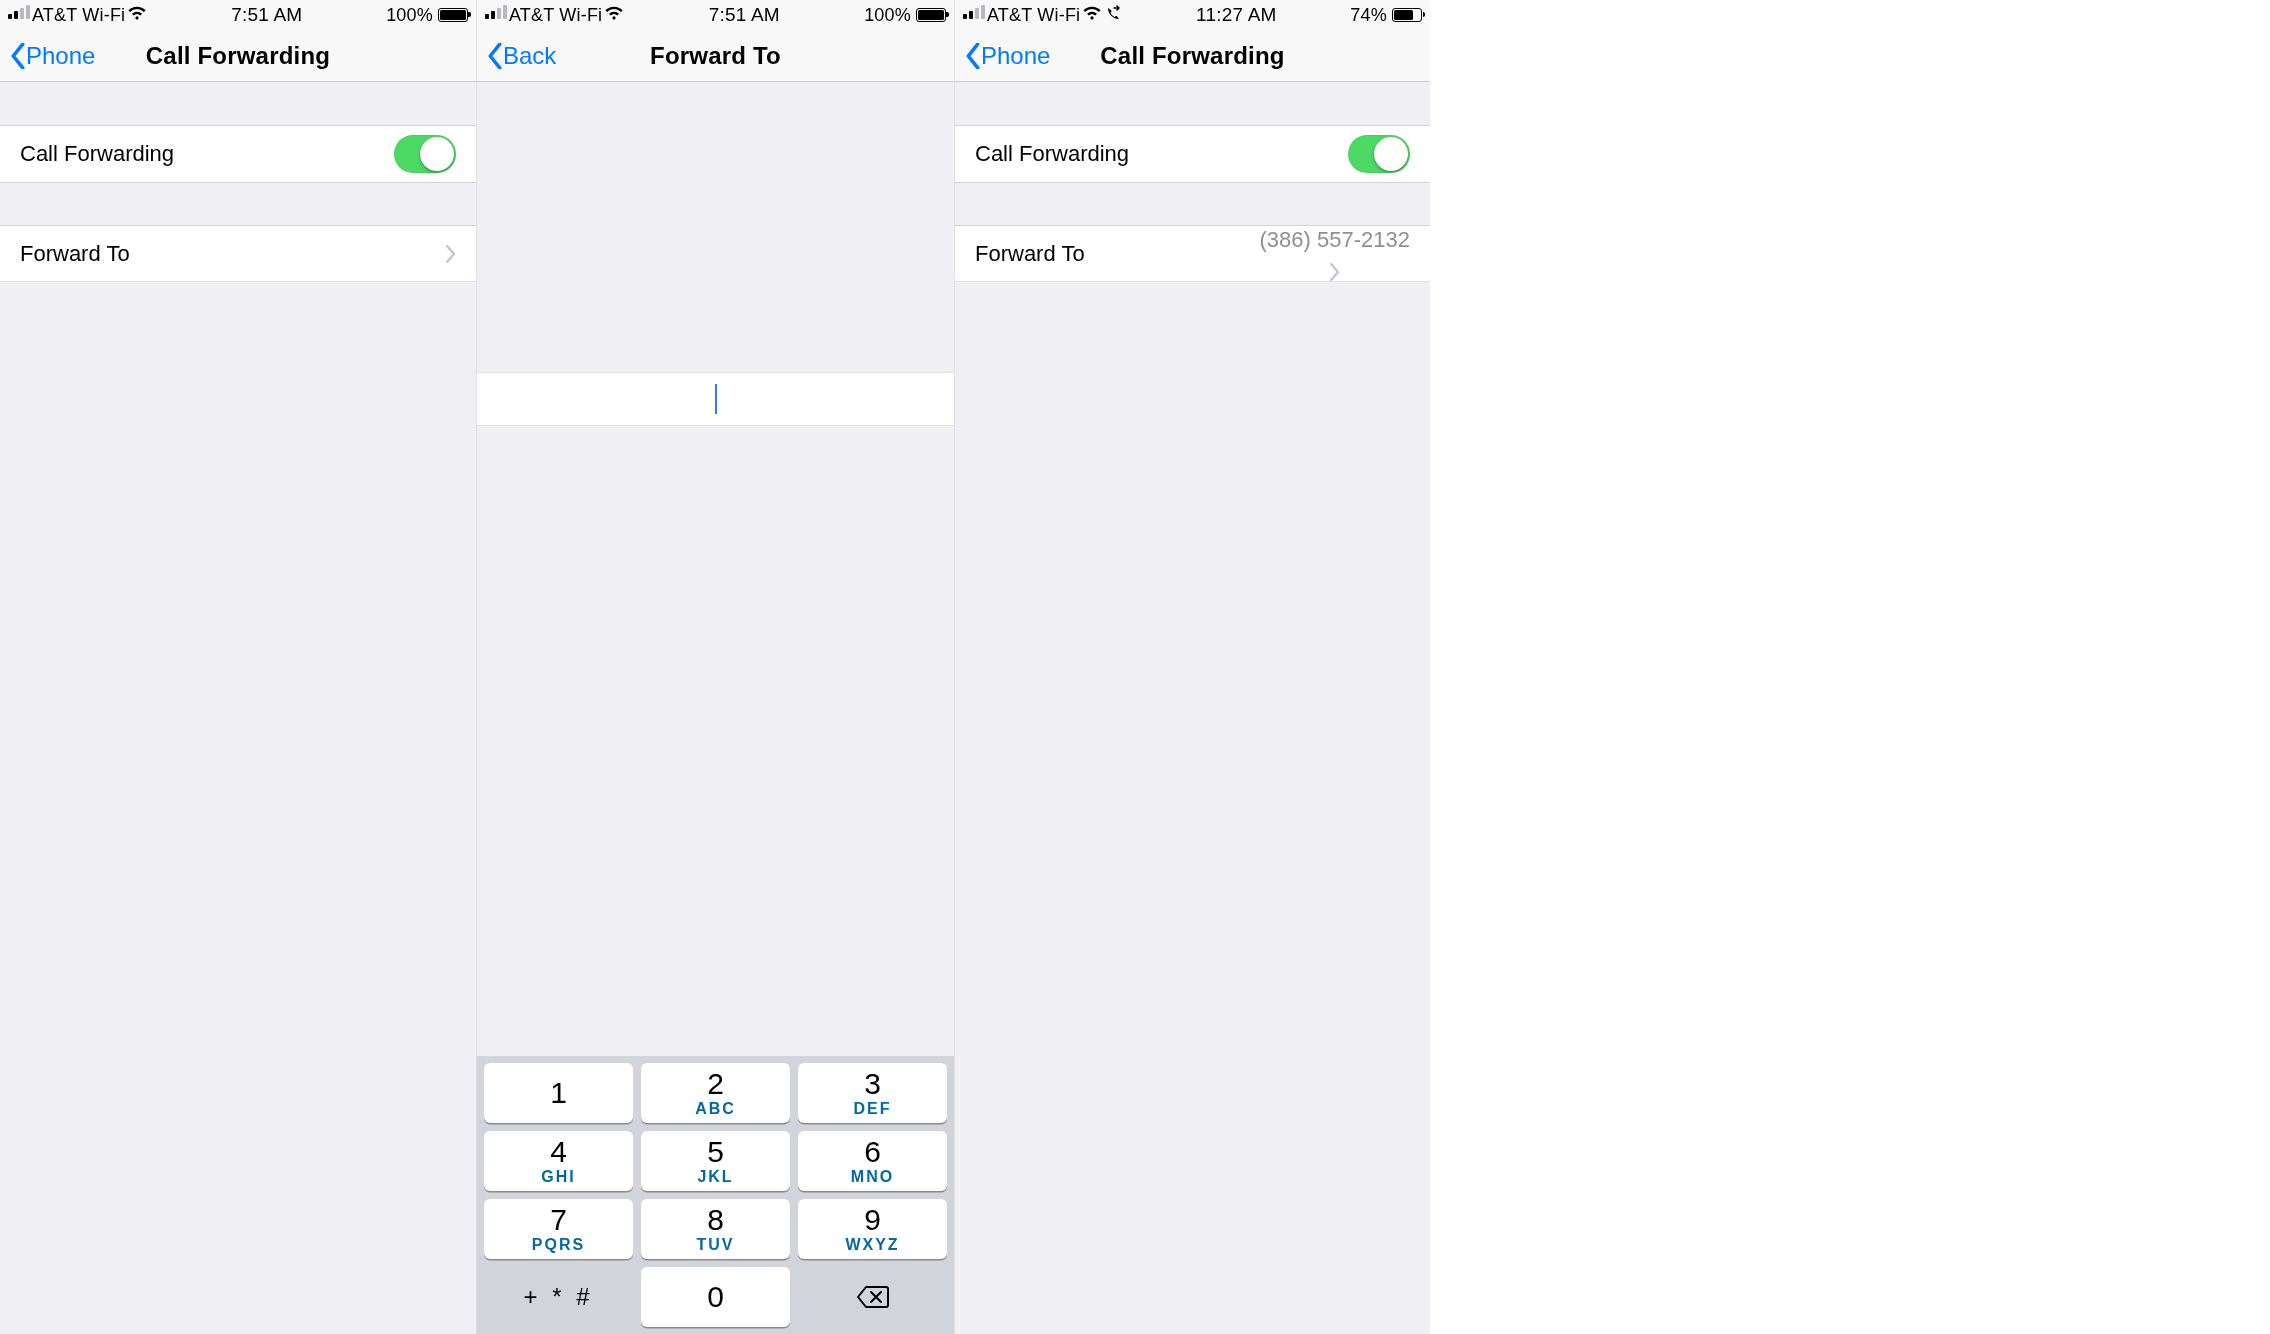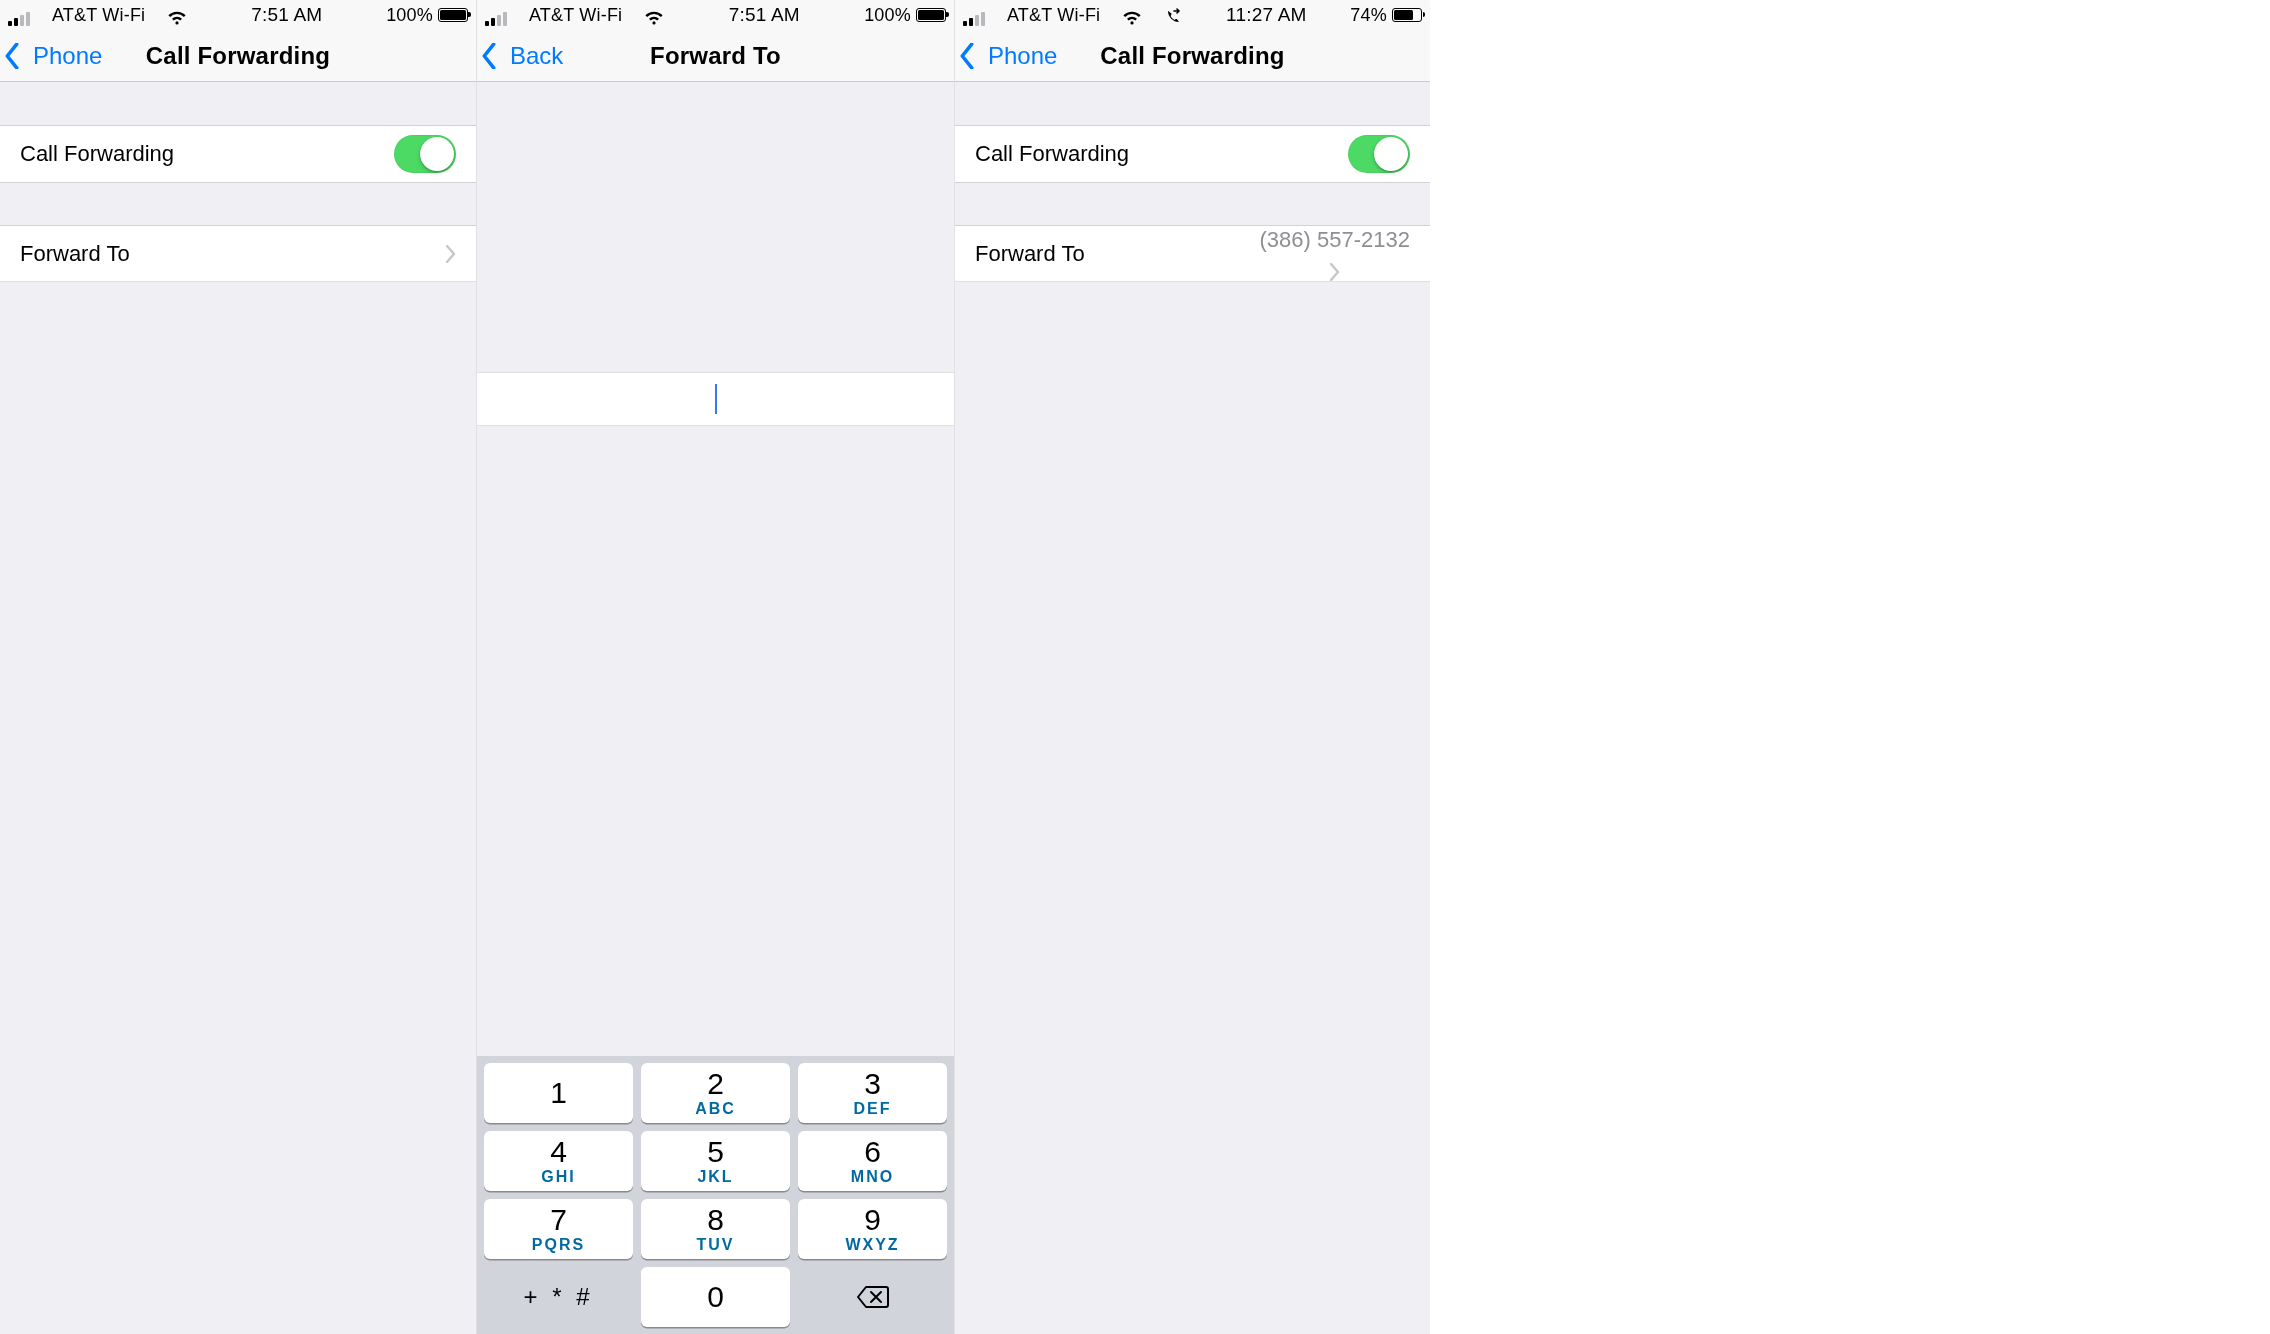--- a/index.html
+++ b/index.html
@@ -6,21 +6,21 @@
   html, body { width: 2270px; height: 1334px; font-family: -apple-system, "Helvetica Neue", Helvetica, Arial, sans-serif; background: #fff; }
   .canvas { display: flex; width: 2270px; height: 1334px; }
   .pane { position: relative; height: 1334px; background: #efeff4; overflow: hidden; }
   .pane1 { width: 476px; }
   .pane2 { width: 478px; border-left: 1px solid rgba(0,0,0,0.06); }
   .pane3 { width: 476px; border-left: 1px solid rgba(0,0,0,0.06); }
   .white-fill { flex: 1; background: #fff; }
 
   
   .statusbar { height: 30px; display: flex; align-items: center; justify-content: space-between; padding: 0 8px; background: #f8f8f8; font-size: 18px; color: #000; letter-spacing: 0.2px; }
-  .sb-left { display: flex; align-items: flex-end; gap: 22px; }
+  .sb-left { display: flex; align-items: flex-start; gap: 2px; }
   .sb-right { display: flex; align-items: center; gap: 5px; }
   .sb-time { font-weight: 400; font-size: 19px; }
 
   .sig-bars { display: flex; align-items: flex-end; gap: 2px; height: 14px; }
   .sig-bars span { width: 4px; background: #b9b9bd; border-radius: 1px; }
   .sig-bars span.on { background: #000; }
   .sig-bars span:nth-child(1){height:5px}
   .sig-bars span:nth-child(2){height:8px}
   .sig-bars span:nth-child(3){height:11px}
   .sig-bars span:nth-child(4){height:14px}
@@ -32,21 +32,21 @@
 
   .batt-wrap { display: flex; align-items: center; gap: 2px; }
   .batt-pct { font-size: 18px; }
   .battery { position: relative; width: 30px; height: 14px; border: 1.5px solid #000; border-radius: 3px; }
   .battery::after { content:""; position:absolute; right:-4px; top:3px; width:2.5px; height:5px; background:#000; border-radius:0 2px 2px 0; }
   .batt-fill { position:absolute; left:1px; top:1px; bottom:1px; background:#000; border-radius:1.5px; }
 
   
   .navbar { height: 52px; background: #f8f8f8; border-bottom: 1px solid rgba(0,0,0,0.18); display:flex; align-items:center; justify-content:center; position:relative; }
   .nav-title { font-size: 24px; font-weight: 600; color:#000; letter-spacing: 0.2px; }
-  .nav-back { position:absolute; left:4px; top:0; height:100%; display:flex; align-items:center; color:#007aff; font-size:24px; gap: 13px; }
+  .nav-back { position:absolute; left:10px; top:0; height:100%; display:flex; align-items:center; color:#007aff; font-size:24px; gap: 0; }
   .nav-back svg { width: 16px; height: 26px; }
 
   
   .gap { height: 44px; background:#efeff4; border-bottom:1px solid rgba(0,0,0,0.12); }
   .gap-short { height: 44px; background:#efeff4; border-top:1px solid rgba(0,0,0,0.12); border-bottom:1px solid rgba(0,0,0,0.12); }
   .cell { height: 56px; background:#fff; display:flex; align-items:center; justify-content:space-between; padding: 0 20px; font-size:22px; color:#000; border-bottom:1px solid rgba(0,0,0,0); }
   .cell + .divider-after, .gap-short { border-top:1px solid rgba(0,0,0,0.12); }
   .cell-right { display:flex; align-items:center; gap:10px; color:#8e8e93;flex-direction:column; }
   .chev { color:#c7c7cc; }
   .chev svg { width:10px; height:18px; display:block; }

